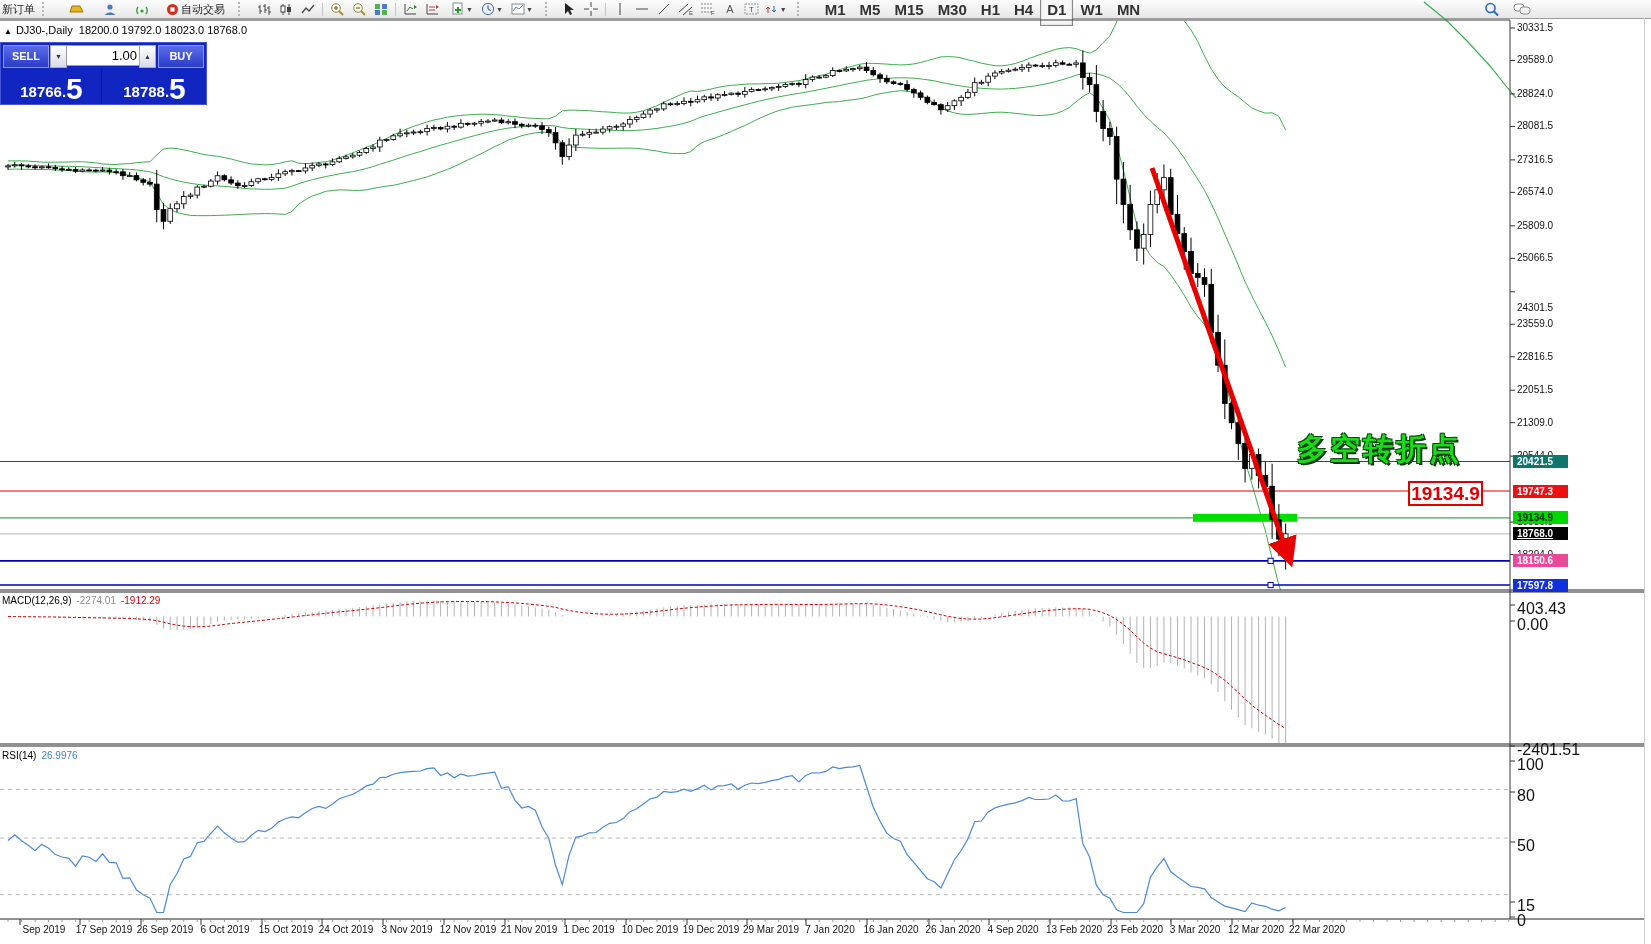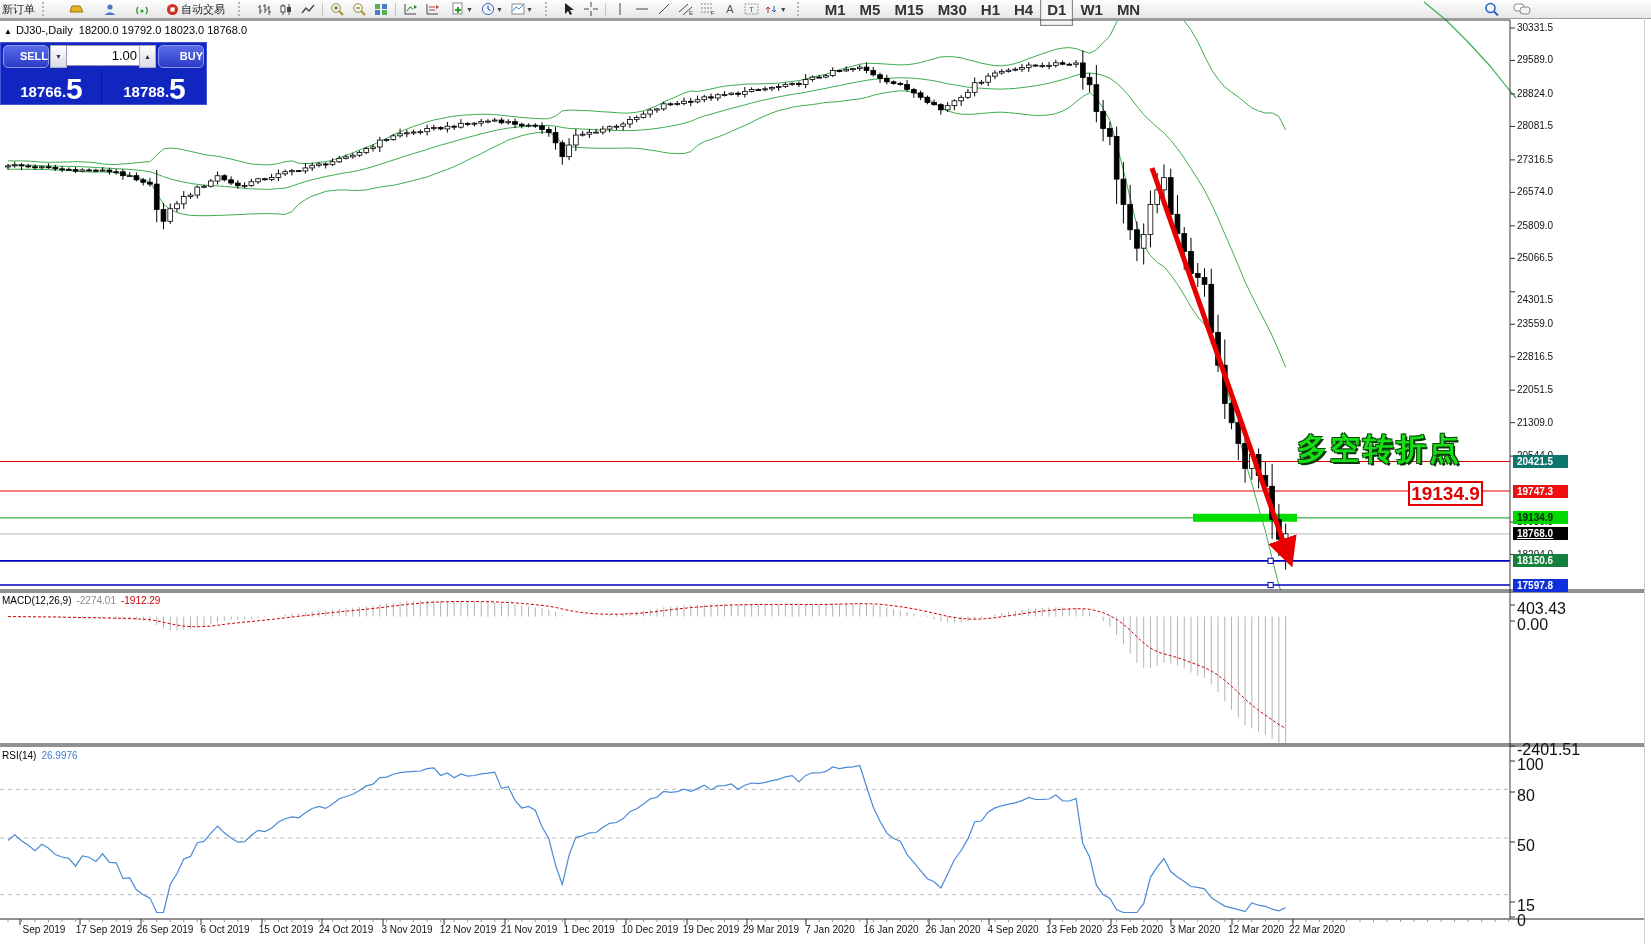--- a/index.html
+++ b/index.html
@@ -21,23 +21,23 @@
          font-weight:bold;color:#333;border:1px solid transparent;}
   .tfbtn.active{border:1px solid #888;background:#f6f6f6;box-shadow:inset 0 0 2px #bbb;}
   .tb-right{margin-left:auto;margin-right:118px;display:flex;align-items:center;}
   
   .chart-title{position:absolute;left:4px;top:24px;font-size:11px;color:#000;z-index:30;}
   .chart-title .collapse{font-size:8px;margin-right:4px;}
   .chart-title .ohlc{margin-left:6px;}
   
   .trade-panel{position:absolute;left:0;top:42px;width:205px;height:61px;background:#1126c0;
                border:1px solid #4354d6;z-index:40;}
-  .tp-btn{position:absolute;top:2px;height:21px;line-height:21px;text-align:right;color:#fff;
+  .tp-btn{position:absolute;top:2px;height:21px;line-height:21px;text-align:center;color:#fff;
           font-size:11px;font-weight:bold;background:linear-gradient(#5b6ce8,#2b3cc8);
-          border:1px solid #8a97f0;border-radius:5px;}
+          border:1px solid #8a97f0;border-radius:0;}
   .tp-sell{left:2px;width:44px;}
   .tp-buy{left:157px;width:44px;}
   .tp-spin{position:absolute;top:2px;width:15px;height:21px;background:linear-gradient(#fff,#d8dce8);
            border:1px solid #aab;display:flex;align-items:center;justify-content:center;
            font-size:7px;color:#334;}
   .tp-down{left:49px;}
   .tp-up{left:138px;}
   .tp-vol{position:absolute;left:65px;top:2px;width:68px;height:17px;border:1px solid #99a;
           font-family:"Liberation Sans",sans-serif;font-size:13px;text-align:right;padding-right:3px;}
   .tp-price{position:absolute;top:26px;width:99px;height:33px;color:#fff;display:flex;
@@ -1069,33 +1069,33 @@
 
   <div id="axisLayer">
       <div class="ptick" style="top: 22px;">30331.5</div>
       <div class="ptick" style="top: 54px;">29589.0</div>
       <div class="ptick" style="top: 88px;">28824.0</div>
       <div class="ptick" style="top: 120px;">28081.5</div>
       <div class="ptick" style="top: 154px;">27316.5</div>
       <div class="ptick" style="top: 186px;">26574.0</div>
       <div class="ptick" style="top: 220px;">25809.0</div>
       <div class="ptick" style="top: 252px;">25066.5</div>
-      <div class="ptick" style="top: 294px;">24301.5</div>
+      <div class="ptick" style="top: 302px;">24301.5</div>
       <div class="ptick" style="top: 318px;">23559.0</div>
       <div class="ptick" style="top: 351px;">22816.5</div>
       <div class="ptick" style="top: 384px;">22051.5</div>
       <div class="ptick" style="top: 417px;">21309.0</div>
       <div class="ptick" style="top: 450px;">20544.0</div>
       <div class="ptick" style="top: 516px;">19036.5</div>
       <div class="ptick" style="top: 549px;">18294.0</div>
       <div class="plabel" style="top: 455px; background: #0f766e; color: rgb(255, 255, 255);">20421.5</div>
       <div class="plabel" style="top: 485px; background: rgb(238, 16, 16); color: rgb(255, 255, 255);">19747.3</div>
       <div class="plabel" style="top: 511px; background: rgb(0, 216, 0); color: rgb(0, 40, 0);">19134.9</div>
       <div class="plabel" style="top: 527px; background: rgb(0, 0, 0); color: rgb(255, 255, 255); text-decoration: underline;">18768.0</div>
-      <div class="plabel" style="top: 554px; background: #15803d; color: rgb(255, 255, 255);">18150.6</div>
+      <div class="plabel" style="top: 554px; background: #ec4899; color: rgb(255, 255, 255);">18150.6</div>
       <div class="plabel" style="top: 579px; background: rgb(16, 48, 221); color: rgb(255, 255, 255);">17597.8</div>
       <div class="iaxis" style="top: 600px;">403.43</div>
       <div class="iaxis" style="top: 616px;">0.00</div>
       <div class="iaxis" style="top: 741px;">-2401.51</div>
       <div class="iaxis" style="top: 756px;">100</div>
       <div class="iaxis" style="top: 787px;">80</div>
       <div class="iaxis" style="top: 837px;">50</div>
       <div class="iaxis" style="top: 897px;">15</div>
       <div class="iaxis" style="top: 912px;">0</div>
       <div class="dlabel" style="left: 20px;">Sep 2019</div>

